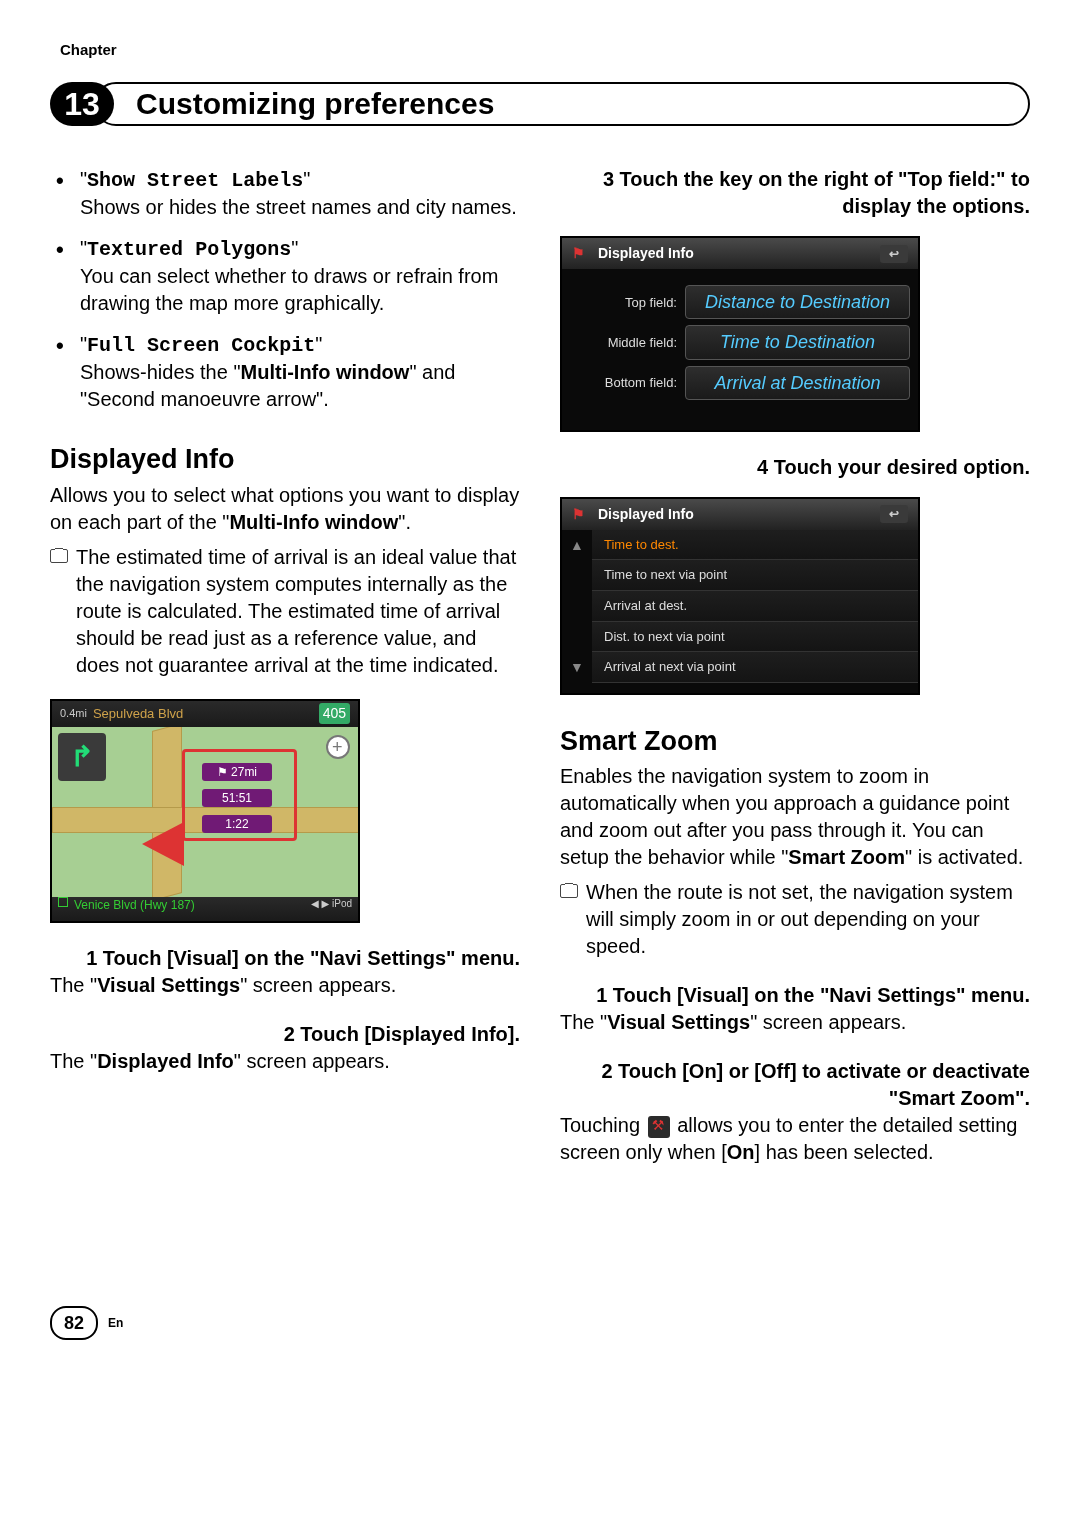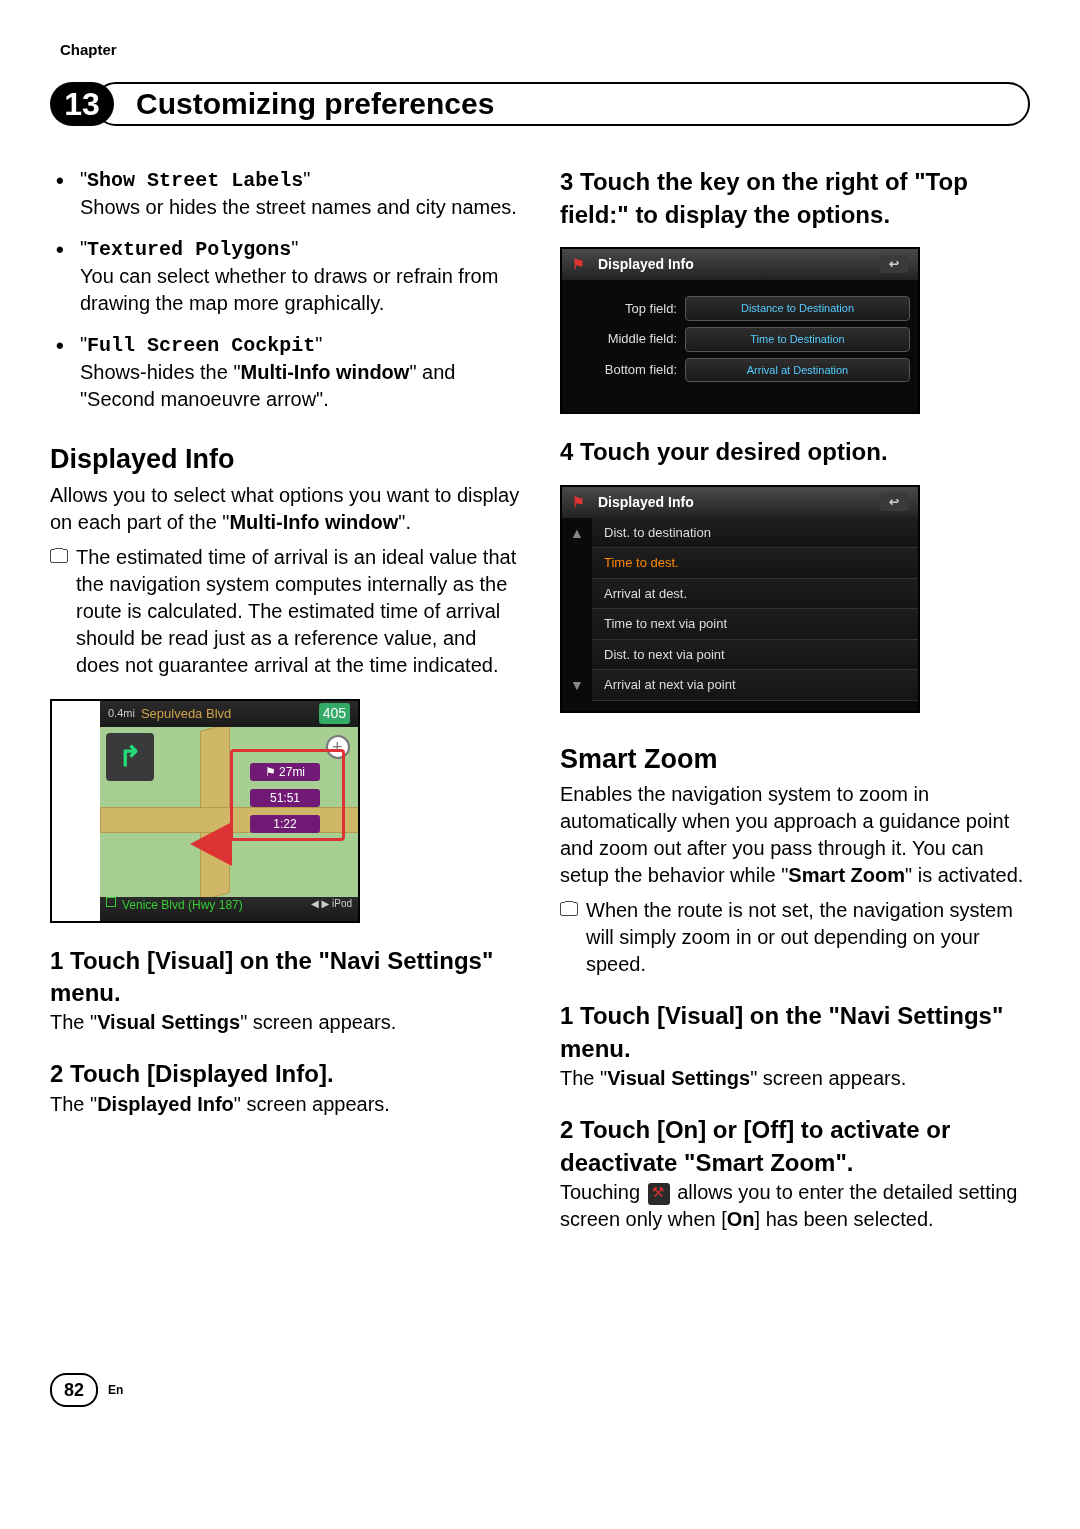--- a/index.html
+++ b/index.html
@@ -73,28 +73,27 @@
   .note-box { display: flex; gap: 8px; margin-top: 8px; margin-bottom: 8px; }
   .note-icon {
     width: 18px; height: 14px; flex: 0 0 18px; margin-top: 5px;
     border: 1.5px solid #444; border-radius: 2px; position: relative;
   }
   .note-icon::after {
     content: ""; position: absolute; top: -2px; left: 4px; width: 8px; height: 3px;
     border-top: 1.5px solid #444; background: #fff;
   }
   .note-text { flex: 1; }
-  .step-h { font-weight: bold; font-size: 24px; margin-top: 22px; }
+  .step-h { font-weight: bold; font-size: 20px; margin-top: 22px; text-align: right; }
   .step-d { font-size: 20px; }
   strong { font-weight: bold; }
   .map-img {
     width: 310px;
     margin: 20px 4px 8px 0;
     border: 2px solid #000;
-    padding-left: 48px;
   }
   .map-top {
     background: linear-gradient(#2a2a2a,#1a1a1a);
     color: #cfa24a;
     font-size: 13px;
     height: 26px;
     display: flex;
     align-items: center;
     padding: 0 8px;
     gap: 6px;
@@ -159,21 +158,21 @@
   .ds-title .back-ic {
     margin-left:auto; width:28px; height:18px; background:#3a3a3a; border-radius:3px;
     display:flex; align-items:center; justify-content:center; font-size:12px; color:#ccc;
   }
   .ds-body { padding: 10px 8px 24px 8px; }
   .ds-row { display:flex; align-items:center; margin: 6px 0; }
   .ds-label { width: 115px; text-align:right; padding-right:8px; color:#ddd; font-size:13px; }
   .ds-val {
     flex:1; background: linear-gradient(#2e2e2e,#1a1a1a);
     border: 1px solid #555; border-radius:4px;
-    color:#5cf; text-align:center; padding:4px 0; font-size:11px;
+    color:#5cf; text-align:center; padding:4px 0; font-size:18px;font-style:italic;
   }
   .flag-ic { width:14px; display:inline-block; color:#d33; margin-right:4px; }
 
   .ds2-body { padding: 0 0 10px 0; }
   .ds2-left { display:flex; }
   .ds2-handles { width:30px; display:flex; flex-direction:column; justify-content:space-between; align-items:center; padding:6px 0; }
   .ds2-handles span { color:#888; font-size:14px; }
   .ds2-list { flex:1; }
   .ds2-item {
     padding:6px 12px; border-bottom:1px solid #333; color:#ddd; font-size:13px;
@@ -305,24 +304,23 @@
         <span>Displayed Info</span>
         <span class="back-ic">↩</span>
       </div>
       <div class="ds2-body">
         <div class="ds2-left">
           <div class="ds2-handles">
             <span>▲</span>
             <span>▼</span>
           </div>
           <div class="ds2-list">
-            <div class="ds2-item">Dist. to destination</div>
             <div class="ds2-item sel">Time to dest.</div>
+            <div class="ds2-item">Time to next via point</div>
             <div class="ds2-item">Arrival at dest.</div>
-            <div class="ds2-item">Time to next via point</div>
             <div class="ds2-item">Dist. to next via point</div>
             <div class="ds2-item">Arrival at next via point</div>
           </div>
         </div>
       </div>
     </div>
 
     <div class="section-h">Smart Zoom</div>
     <div>
       <span>Enables the navigation system to zoom in automatically when you approach a guidance point and zoom out after you pass through it. You can setup the behavior while "</span><strong>Smart Zoom</strong><span>" is activated.</span>

